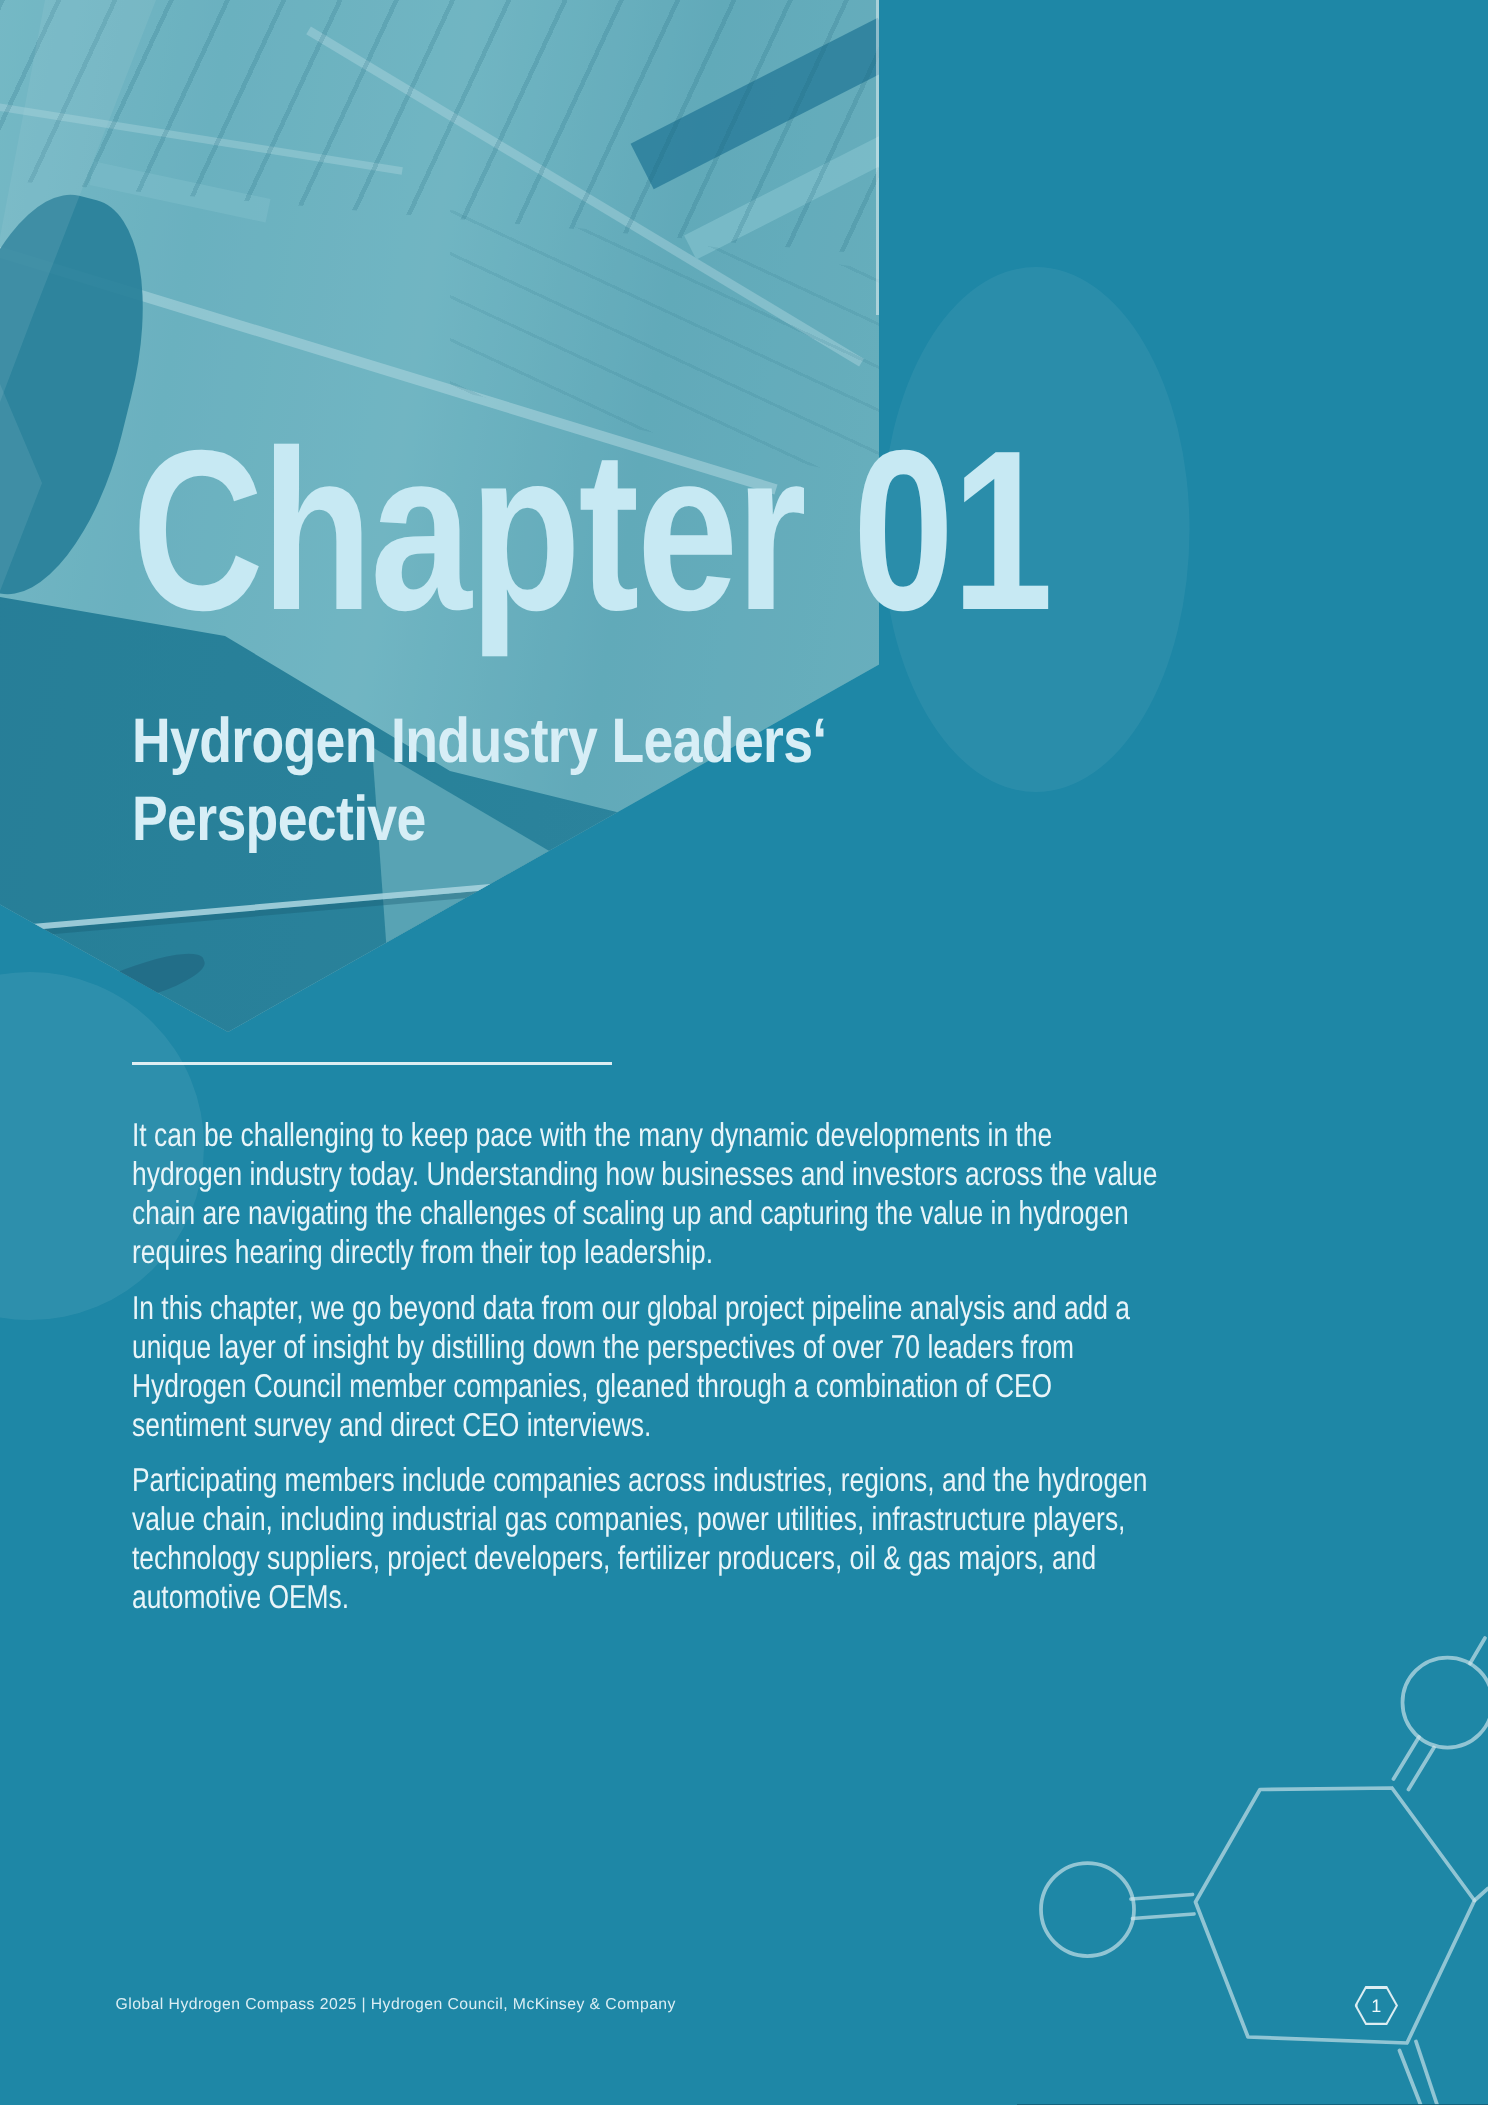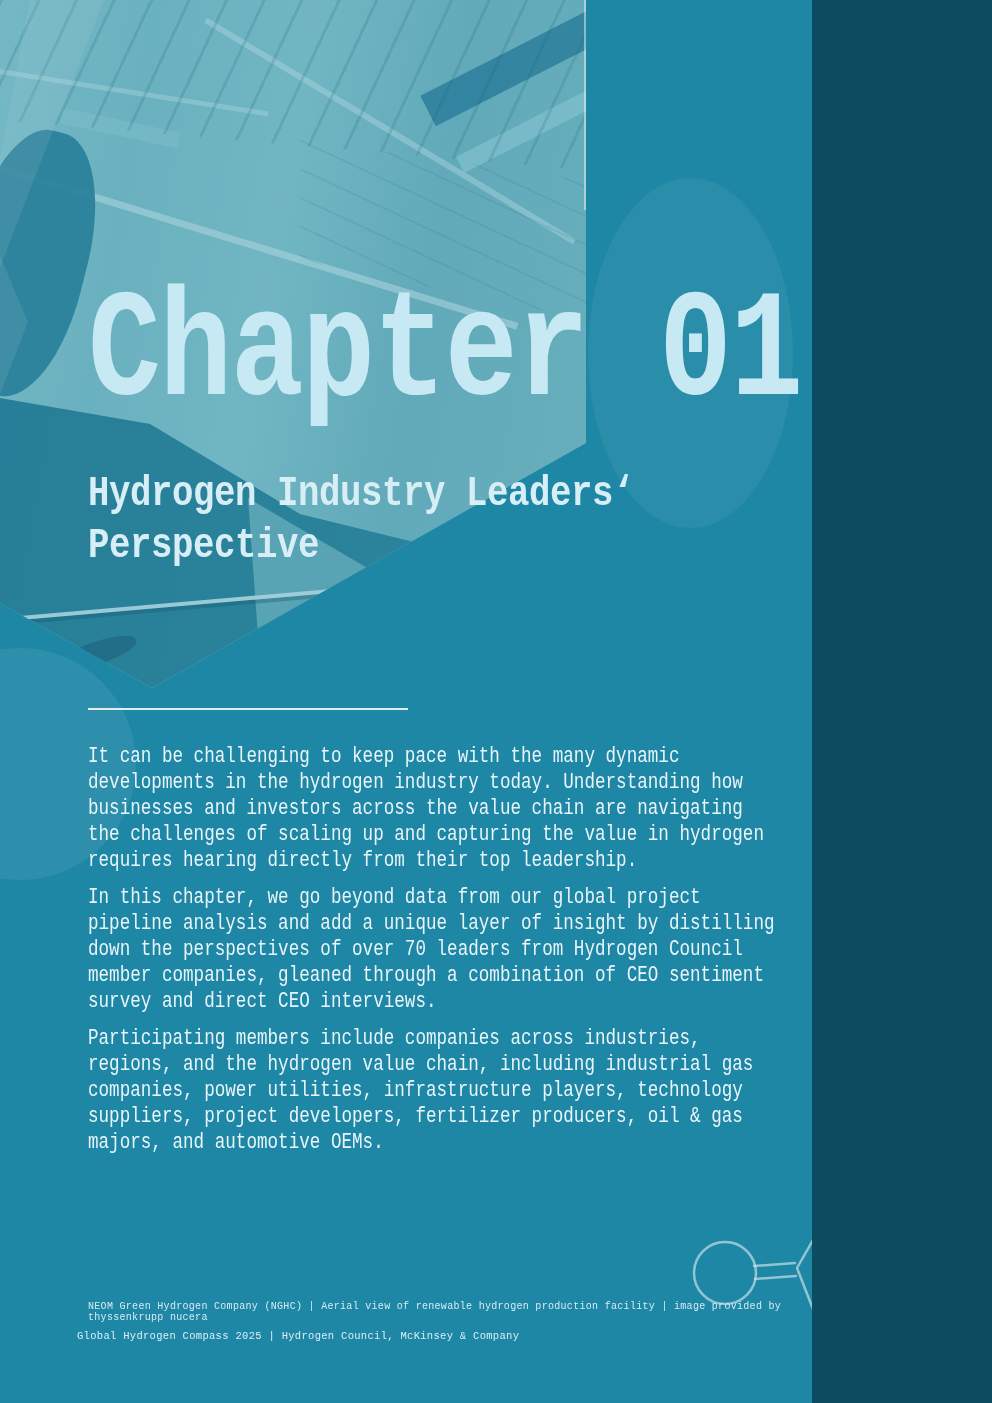--- a/index.html
+++ b/index.html
@@ -1,19 +1,19 @@
 <!DOCTYPE html>
 <html><head>
 <meta charset="utf-8">
 <style>
   html,body{margin:0;padding:0;background:#0d4b60;}
   .stage{
-    position:relative;width:812px;height:1403px;overflow:hidden;
+    position:relative;width:992px;height:1403px;overflow:hidden;
     background:#1e87a6;
-    font-family:Liberation Mono, monospace;
+    font-family:Liberation Sans, sans-serif;
     -webkit-font-smoothing:antialiased;
   }
   
   .bg-circle-right{position:absolute;left:588px;top:178px;width:205px;height:350px;border-radius:50%;background:rgba(255,255,255,0.055);}
   .bg-circle-left{position:absolute;left:-96px;top:648px;width:232px;height:232px;border-radius:50%;background:rgba(255,255,255,0.07);}
   
   .photo{
     position:absolute;left:0;top:0;width:586px;height:690px;
     clip-path:polygon(0 0,586px 0,586px 443px,152px 688px,0 603px);
   }
@@ -122,21 +122,20 @@
   <div class="chapter-title">Hydrogen Industry Leaders‘
 Perspective</div>
   <div class="divider"></div>
 
   <div class="body-copy">
     <p>It can be challenging to keep pace with the many dynamic developments in the hydrogen industry today. Understanding how businesses and investors across the value chain are navigating the challenges of scaling up and capturing the value in hydrogen requires hearing directly from their top leadership.</p>
     <p>In this chapter, we go beyond data from our global project pipeline analysis and add a unique layer of insight by distilling down the perspectives of over 70 leaders from Hydrogen Council member companies, gleaned through a combination of CEO sentiment survey and direct CEO interviews.</p>
     <p>Participating members include companies across industries, regions, and the hydrogen value chain, including industrial gas companies, power utilities, infrastructure players, technology suppliers, project developers, fertilizer producers, oil &amp; gas majors, and automotive OEMs.</p>
   </div>
 
-  <div class="footer-credit">NEOM Green Hydrogen Company (NGHC) | Aerial view of renewable hydrogen production facility | image provided by thyssenkrupp nucera</div>
   <div class="footer-report">Global Hydrogen Compass 2025 | Hydrogen Council, McKinsey &amp; Company</div>
 
   <svg class="molecule" width="302" height="323" viewBox="0 0 302 323" fill="none" stroke="#cfe6ec" stroke-opacity="0.65" stroke-width="2.5" stroke-linejoin="round" stroke-linecap="round">
     <path d="M150,113 L238,112 L293,187 L248,282 L142,278 L107,188 Z"></path>
     <circle cx="275" cy="55" r="30"></circle>
     <circle cx="35" cy="193" r="31"></circle>
     <path d="M256,78 L239,106"></path>
     <path d="M266,85 L249,113"></path>
     <path d="M290,29 L300,12"></path>
     <path d="M64,186 L105,183"></path>

